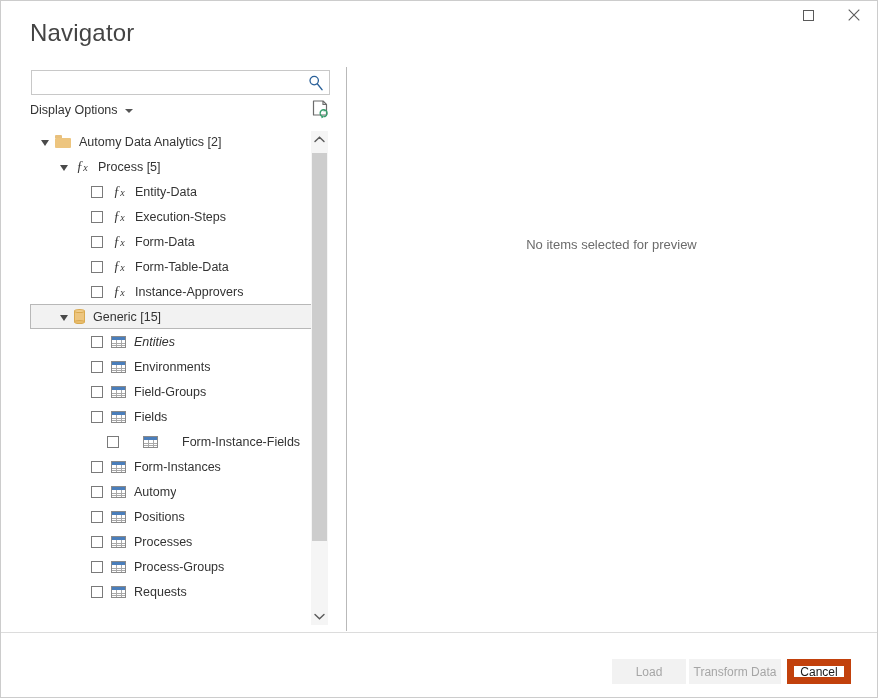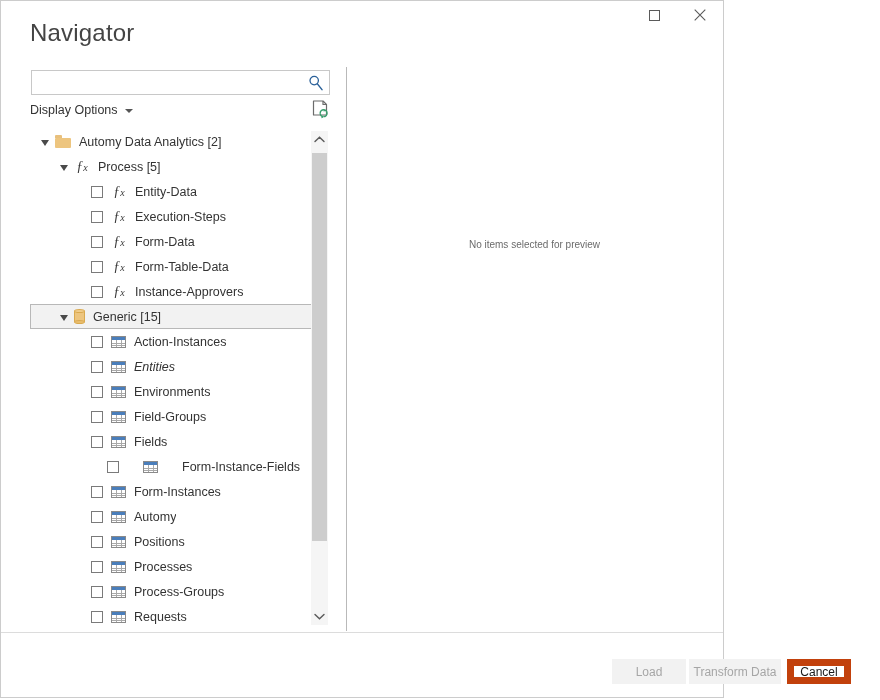--- a/index.html
+++ b/index.html
@@ -4,21 +4,21 @@
 <style>
   html, body {
     margin: 0; padding: 0;
     width: 880px; height: 700px;
     background: #ffffff;
     font-family: "Liberation Sans", sans-serif;
     overflow: hidden;
   }
   #window {
     position: relative;
-    width: 724px; height: 698px;
+    width: 878px; height: 698px;
     border: 1px solid #cccccc;
     background: #ffffff;
     box-sizing: border-box;
     padding-left: 7px;
   }
 
   
   #titlebar {
     position: absolute; top: 0; left: 0; right: 0; height: 28px;
   }
@@ -203,21 +203,21 @@
     width: 1px; height: 564px; background: #b9b9b9;
   }
 
   
   #preview-pane {
     position: absolute; left: 346px; top: 66px;
     right: 1px; height: 564px;
     display: flex; align-items: center; justify-content: center;
   }
   #preview-empty-text {
-    font-size: 10px; color: #6b6b6b; font-weight: 400;
+    font-size: 13px; color: #6b6b6b; font-weight: 400;
     margin-top: -210px;
   }
 
   
   #footer-divider {
     position: absolute; left: 0; right: 0; top: 631px;
     height: 1px; background: #dcdcdc;
   }
   #footer {
     position: absolute; left: 0; right: 0; top: 632px; bottom: 0;
@@ -344,34 +344,20 @@
         <div class="tree-row selected" style="padding-left: 29px;">
           <span class="twisty open"></span>
           <span class="icon-slot">
             <span class="db-ico">
               <span class="mid"></span>
               <span class="bot"></span>
               <span class="top"></span>
             </span>
           </span>
           <span class="row-label">Generic [15]</span>
-        </div>
-        <div class="tree-row" style="padding-left: 48px;">
-          <span style="width:12px;flex:none"></span>
-          <span class="checkbox"></span>
-          <span class="icon-slot">
-            <span class="table-ico">
-              <span class="hdr"></span>
-              <span class="v1"></span>
-              <span class="v2"></span>
-              <span class="h1"></span>
-              <span class="h2"></span>
-            </span>
-          </span>
-          <span class="row-label">Action-Instances</span>
         </div>
         <div class="tree-row" style="padding-left: 48px; font-style: italic;">
           <span style="width:12px;flex:none"></span>
           <span class="checkbox"></span>
           <span class="icon-slot">
             <span class="table-ico">
               <span class="hdr"></span>
               <span class="v1"></span>
               <span class="v2"></span>
               <span class="h1"></span>

